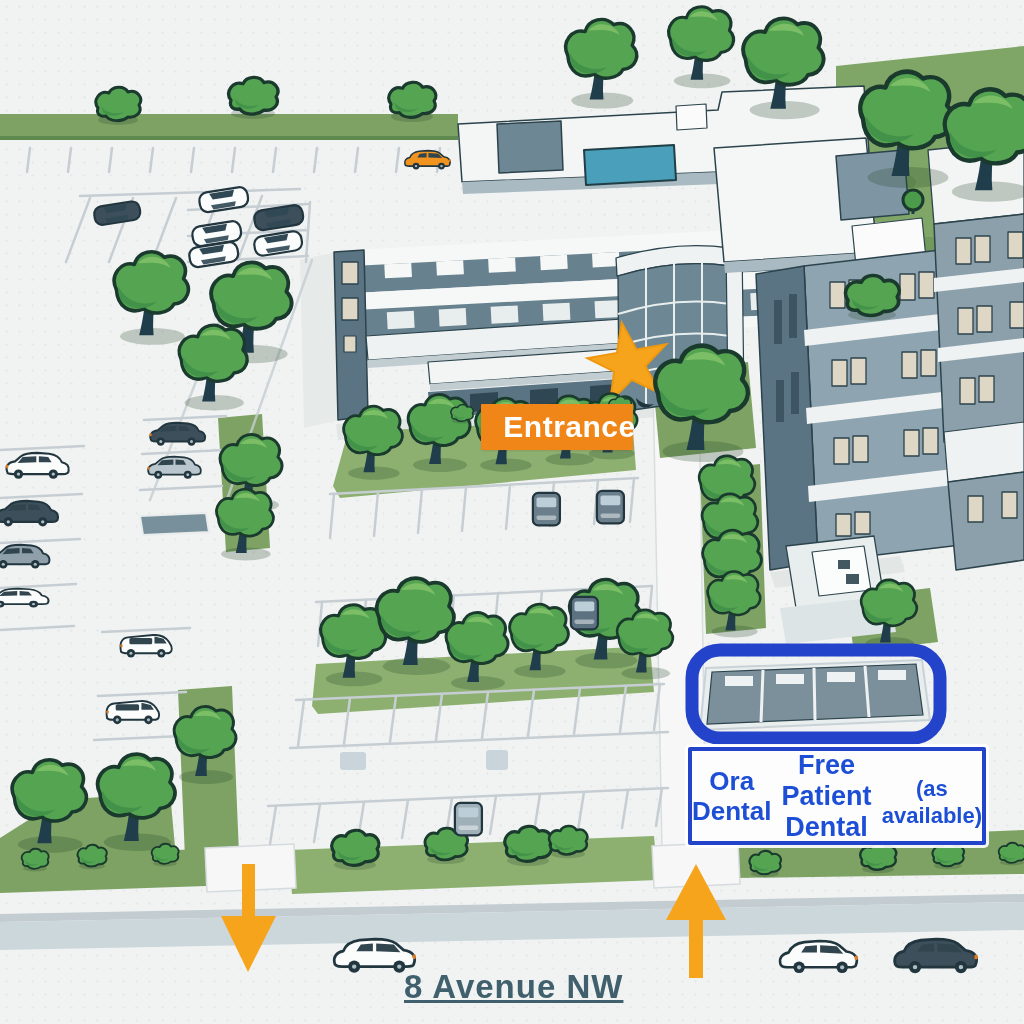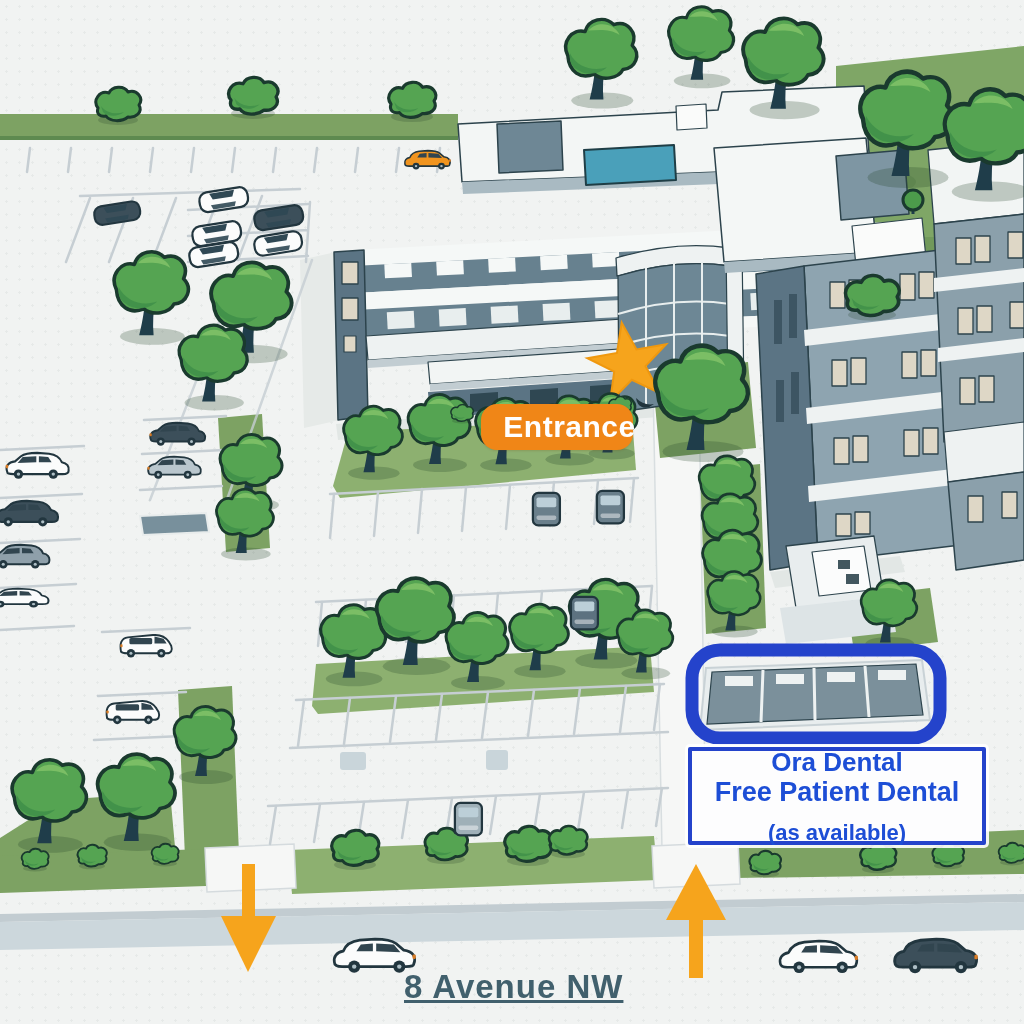--- a/index.html
+++ b/index.html
@@ -7,30 +7,30 @@
     position:relative;width:1024px;height:1024px;overflow:hidden;
     background-color:#f1f3f2;
     background-image:radial-gradient(circle, rgba(90,110,105,.07) 1.2px, transparent 1.4px);
     background-size:13px 13px;
   }
   .scene svg{position:absolute;inset:0;}
   .overlay{position:absolute;box-sizing:border-box;}
   .entrance-badge{
     left:481px;top:404px;width:152px;height:46px;
     background:var(--badge-orange,#f08617);
-    border-radius:16px;display:flex;align-items:center;justify-content:center;
+    border-radius:1px;display:flex;align-items:center;justify-content:center;
     color:#ffffff;font-weight:700;font-size:30px;letter-spacing:.5px;
     box-shadow:0 1px 2px rgba(120,60,0,.18);
     padding-left:25px;
   }
   .parking-sign{
     left:688px;top:747px;width:298px;height:98px;
     background:#fdfdfe;border:4px solid var(--accent-blue,#2443cb);
     border-radius:2px;box-shadow:0 0 0 3px rgba(255,255,255,.9);
-    display:flex;flex-direction:column;align-items:center;justify-content:center;
+    display:flex;flex-direction:row;align-items:center;justify-content:center;
     color:var(--sign-text-blue,#1d4ed6);font-weight:700;text-align:center;
   }
   .parking-sign .l1{font-size:26px;line-height:30px;}
   .parking-sign .l2{font-size:27px;line-height:31px;}
   .parking-sign .l3{font-size:22px;line-height:27px;margin-top:11px;}
   .street-label{
     left:404px;top:968px;width:260px;
     color:var(--street-text,#41606d);font-weight:700;font-size:33px;letter-spacing:1px;
     white-space:nowrap;
     text-decoration:underline;

